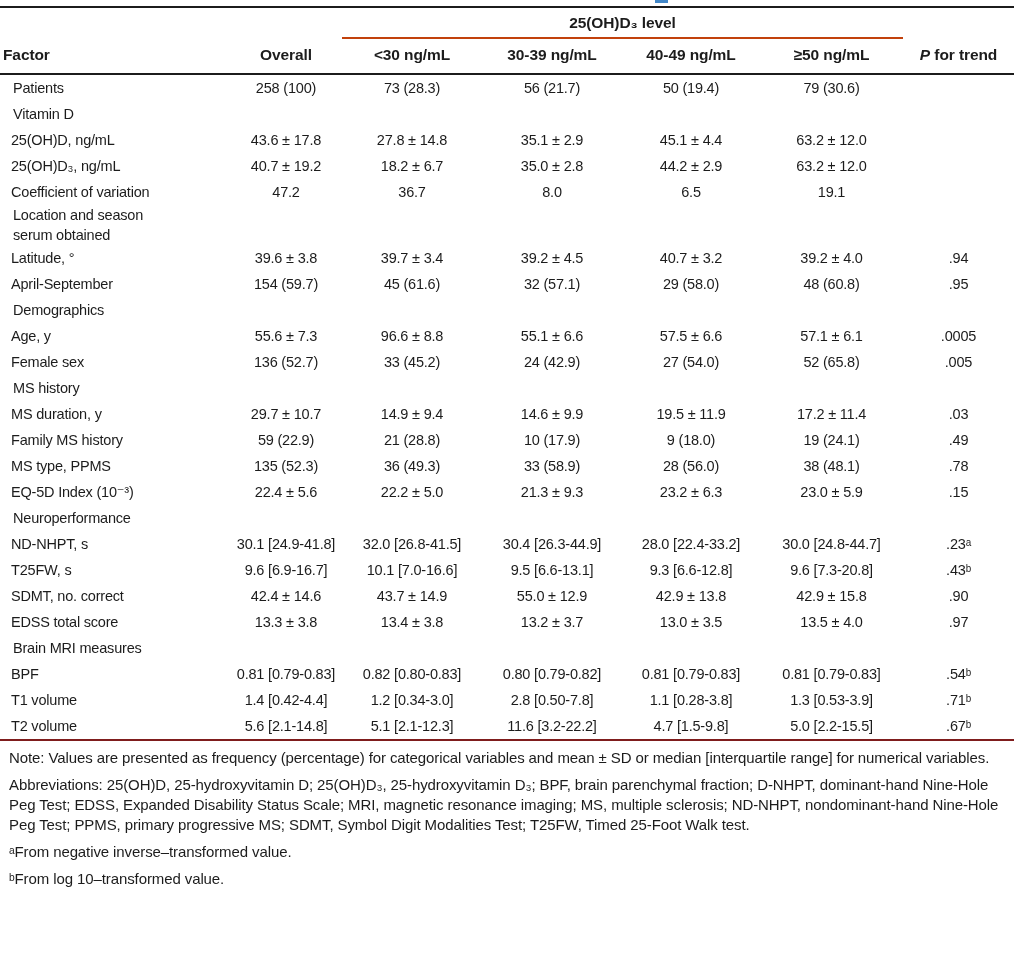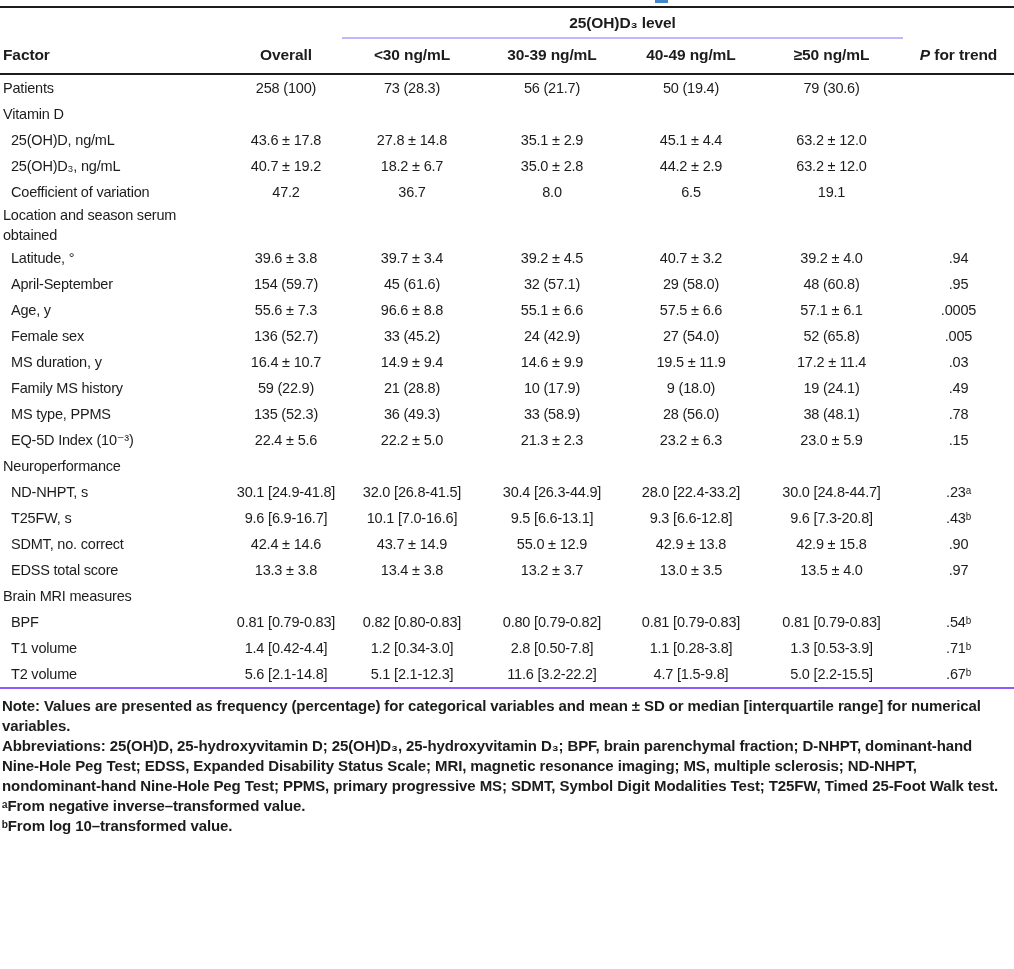--- a/index.html
+++ b/index.html
@@ -30,21 +30,21 @@
     width: 1014px;
     border-collapse: collapse;
     table-layout: fixed;
     border-top: 2px solid #1c1c1c;
   }
   td.spanner {
     text-align: center;
     font-weight: 700;
     font-size: 15.5px;
     padding: 6px 0 5px 0;
-    border-bottom: 2px solid #c4b5fd;
+    border-bottom: 2px solid #c2410c;
     letter-spacing: -0.1px;
   }
   thead th {
     font-weight: 700;
     font-size: 15.5px;
     text-align: center;
     padding: 7px 2px 9px 2px;
     border-bottom: 2px solid #1c1c1c;
     letter-spacing: -0.1px;
     white-space: nowrap;
@@ -59,41 +59,41 @@
     padding: 0 2px;
     font-size: 14.5px;
     letter-spacing: -0.2px;
     text-align: center;
     vertical-align: middle;
     line-height: 20px;
     white-space: nowrap;
   }
   tbody td.factor {
     text-align: left;
-    padding-left: 3px;
+    padding-left: 13px;
     padding-right: 52px;
     white-space: normal;
   }
   tbody td.factor.indent {
     padding-left: 11px;
     padding-right: 2px;
   }
   tbody tr:last-child td {
-    border-bottom: 2px solid #8b5cf6;
+    border-bottom: 2px solid #7f1d1d;
   }
   .footnotes {
     margin-top: 7px;
     padding: 0 2px;
     width: 1010px;
     font-size: 15px;
     line-height: 20px;
     letter-spacing: -0.1px;
     color: #1c1c1c;
   }
-  .footnotes p { margin: 0; font-weight: bold; }
+  .footnotes p { margin: 7px; }
 </style>
 </head>
 <body>
 
 <div class="page">
 
   <div class="blue-mark"></div>
 
   <table class="summary">
     <colgroup>
@@ -191,40 +191,58 @@
         <tr>
           <td class="factor indent">April-September</td>
           <td>154 (59.7)</td>
           <td>45 (61.6)</td>
           <td>32 (57.1)</td>
           <td>29 (58.0)</td>
           <td>48 (60.8)</td>
           <td>.95</td>
         </tr>
         <tr>
+          <td class="factor">Demographics</td>
+          <td></td>
+          <td></td>
+          <td></td>
+          <td></td>
+          <td></td>
+          <td></td>
+        </tr>
+        <tr>
           <td class="factor indent">Age, y</td>
           <td>55.6 ± 7.3</td>
           <td>96.6 ± 8.8</td>
           <td>55.1 ± 6.6</td>
           <td>57.5 ± 6.6</td>
           <td>57.1 ± 6.1</td>
           <td>.0005</td>
         </tr>
         <tr>
           <td class="factor indent">Female sex</td>
           <td>136 (52.7)</td>
           <td>33 (45.2)</td>
           <td>24 (42.9)</td>
           <td>27 (54.0)</td>
           <td>52 (65.8)</td>
           <td>.005</td>
         </tr>
         <tr>
+          <td class="factor">MS history</td>
+          <td></td>
+          <td></td>
+          <td></td>
+          <td></td>
+          <td></td>
+          <td></td>
+        </tr>
+        <tr>
           <td class="factor indent">MS duration, y</td>
-          <td>16.4 ± 10.7</td>
+          <td>29.7 ± 10.7</td>
           <td>14.9 ± 9.4</td>
           <td>14.6 ± 9.9</td>
           <td>19.5 ± 11.9</td>
           <td>17.2 ± 11.4</td>
           <td>.03</td>
         </tr>
         <tr>
           <td class="factor indent">Family MS history</td>
           <td>59 (22.9)</td>
           <td>21 (28.8)</td>
@@ -239,21 +257,21 @@
           <td>36 (49.3)</td>
           <td>33 (58.9)</td>
           <td>28 (56.0)</td>
           <td>38 (48.1)</td>
           <td>.78</td>
         </tr>
         <tr>
           <td class="factor indent">EQ-5D Index (10⁻³)</td>
           <td>22.4 ± 5.6</td>
           <td>22.2 ± 5.0</td>
-          <td>21.3 ± 2.3</td>
+          <td>21.3 ± 9.3</td>
           <td>23.2 ± 6.3</td>
           <td>23.0 ± 5.9</td>
           <td>.15</td>
         </tr>
         <tr>
           <td class="factor">Neuroperformance</td>
           <td></td>
           <td></td>
           <td></td>
           <td></td>

